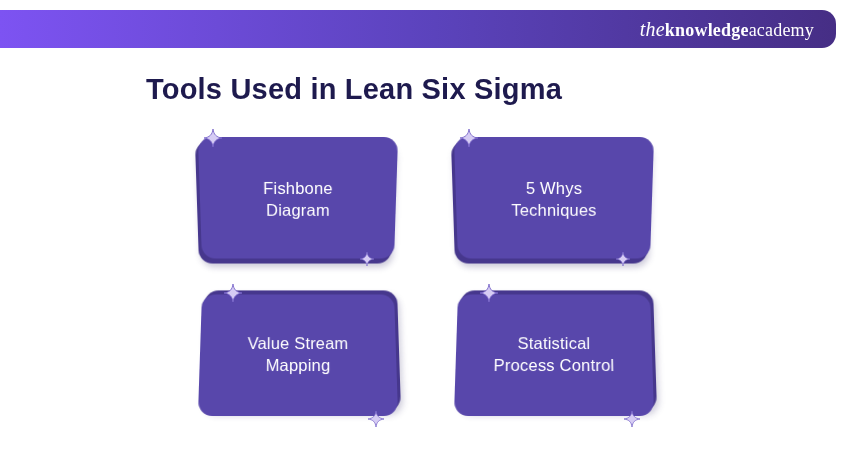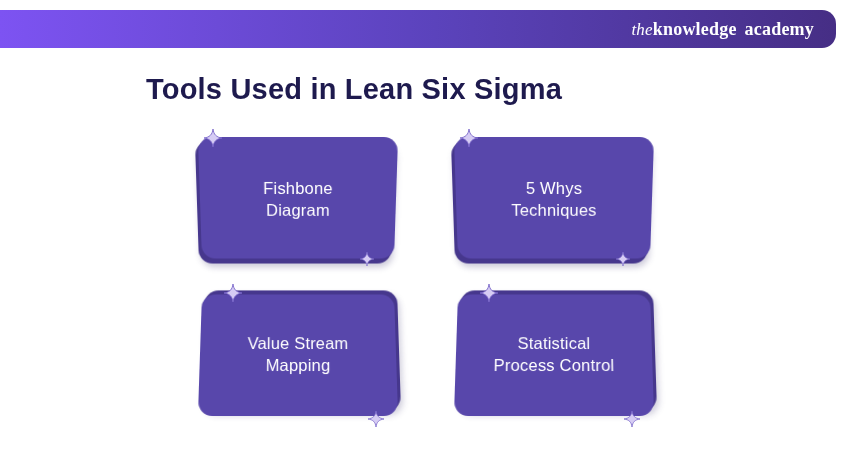--- a/index.html
+++ b/index.html
@@ -24,23 +24,23 @@
     justify-content: flex-end;
     padding-right: 22px;
   }
   .logo {
     font-family: "Liberation Serif", serif;
     color: #ffffff;
     font-size: 18px;
     letter-spacing: 0.2px;
     white-space: nowrap;
   }
-  .logo .logo-the { font-style: italic; font-size: 17px; }
+  .logo .logo-the { font-style: italic; font-size: 20px; }
   .logo .logo-knowledge { font-weight: 700; }
-  .logo .logo-academy { font-weight: 700; margin-left: 8px; }
+  .logo .logo-academy { font-weight: 400; }
 
   
   .page-title {
     position: absolute;
     left: 0; top: 73px;
     width: 708px;
     text-align: center;
     font-size: 29px;
     font-weight: 700;
     color: #1E1A4E;

